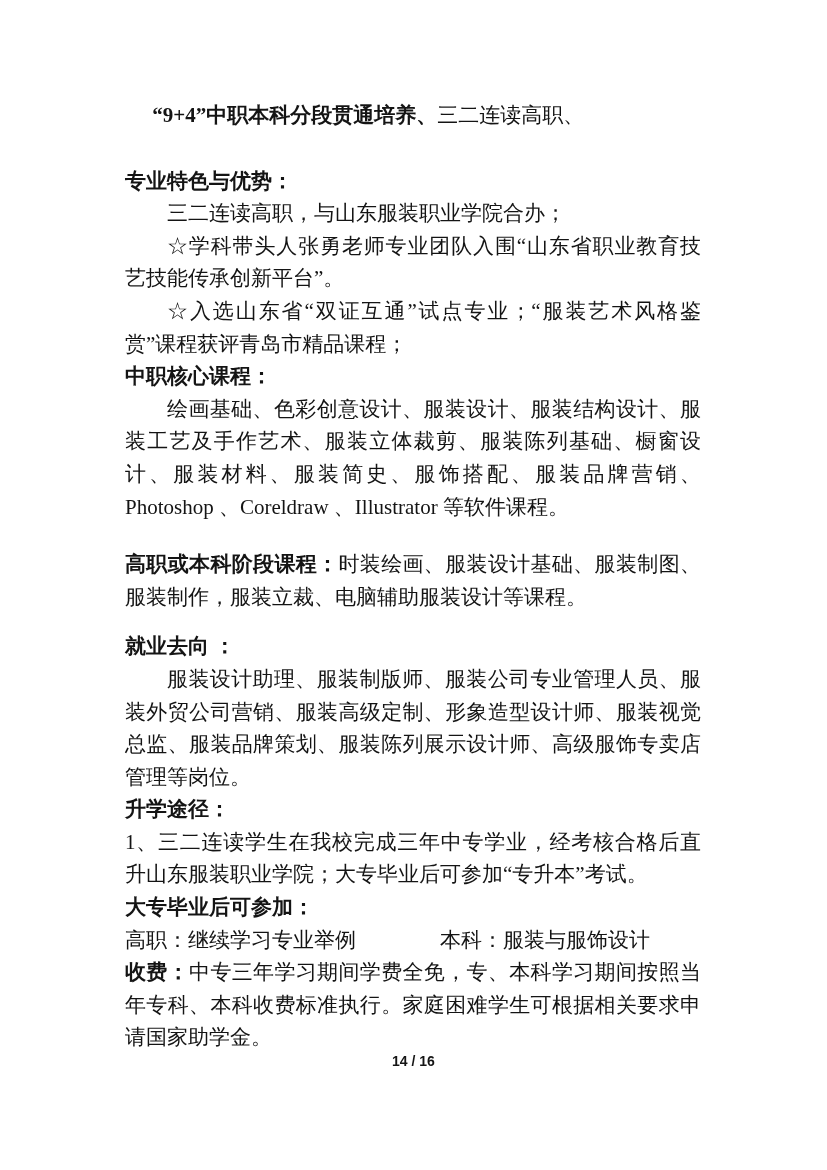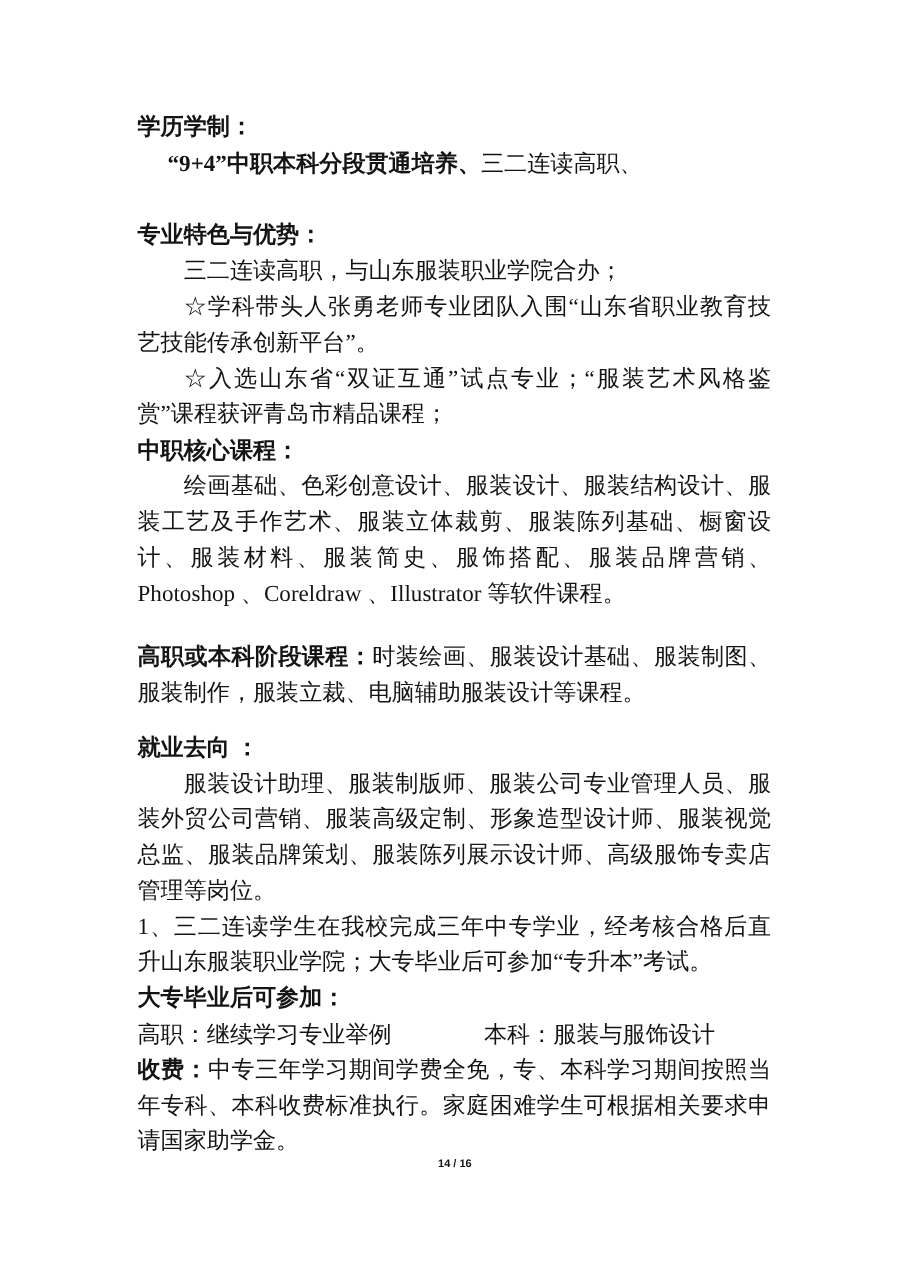--- a/index.html
+++ b/index.html
@@ -39,42 +39,42 @@
   .spacer {
     width: 100%;
   }
   .footer {
     position: absolute;
     left: 0;
     top: 1053px;
     width: 827px;
     text-align: center;
     font-family: "Liberation Sans", "DejaVu Sans", sans-serif;
-    font-size: 10px;
+    font-size: 14px;
     font-weight: 700;
     color: #141414;
   }
 </style>
 </head>
 <body>
 
 <div class="page">
   <div class="content">
-      <p class="para heading" style="text-indent: 0em;"><span class="run bold">学历学制：</span></p>
       <p class="para body" style="text-indent: 1.3em;"><span class="run bold">“9+4”中职本科分段贯通培养、</span><span class="run">三二连读高职、</span></p>
       <div class="spacer" style="height: 33px;"></div>
       <p class="para heading" style="text-indent: 0em;"><span class="run bold">专业特色与优势：</span></p>
       <p class="para body" style="text-indent: 2em;"><span class="run">三二连读高职，与山东服装职业学院合办；</span></p>
       <p class="para body" style="text-indent: 2em;"><span class="run">☆学科带头人张勇老师专业团队入围“山东省职业教育技艺技能传承创新平台”。</span></p>
       <p class="para body" style="text-indent: 2em;"><span class="run">☆入选山东省“双证互通”试点专业；“服装艺术风格鉴赏”课程获评青岛市精品课程；</span></p>
       <p class="para heading" style="text-indent: 0em;"><span class="run bold">中职核心课程：</span></p>
       <p class="para body" style="text-indent: 2em;"><span class="run">绘画基础、色彩创意设计、服装设计、服装结构设计、服装工艺及手作艺术、服装立体裁剪、服装陈列基础、橱窗设计、服装材料、服装简史、服饰搭配、服装品牌营销、Photoshop 、Coreldraw 、Illustrator 等软件课程。</span></p>
       <div class="spacer" style="height: 25px;"></div>
       <p class="para body" style="text-indent: 0em;"><span class="run bold">高职或本科阶段课程：</span><span class="run">时装绘画、服装设计基础、服装制图、服装制作，服装立裁、电脑辅助服装设计等课程。</span></p>
       <p class="para heading" style="text-indent: 0em; margin-top: 17px;"><span class="run bold">就业去向 ：</span></p>
       <p class="para body" style="text-indent: 2em;"><span class="run">服装设计助理、服装制版师、服装公司专业管理人员、服装外贸公司营销、服装高级定制、形象造型设计师、服装视觉总监、服装品牌策划、服装陈列展示设计师、高级服饰专卖店管理等岗位。</span></p>
+      <p class="para heading" style="text-indent: 0em;"><span class="run bold">升学途径：</span></p>
       <p class="para body" style="text-indent: 0em;"><span class="run">1、三二连读学生在我校完成三年中专学业，经考核合格后直升山东服装职业学院；大专毕业后可参加“专升本”考试。</span></p>
       <p class="para heading" style="text-indent: 0em;"><span class="run bold">大专毕业后可参加：</span></p>
       <p class="para body" style="text-indent: 0em;"><span class="run">高职：继续学习专业举例　　　　本科：服装与服饰设计</span></p>
       <p class="para body" style="text-indent: 0em;"><span class="run bold">收费：</span><span class="run">中专三年学习期间学费全免，专、本科学习期间按照当年专科、本科收费标准执行。家庭困难学生可根据相关要求申请国家助学金。</span></p>
     </div>
   <div class="footer">14 / 16</div>
 </div>
 
 </body></html>

